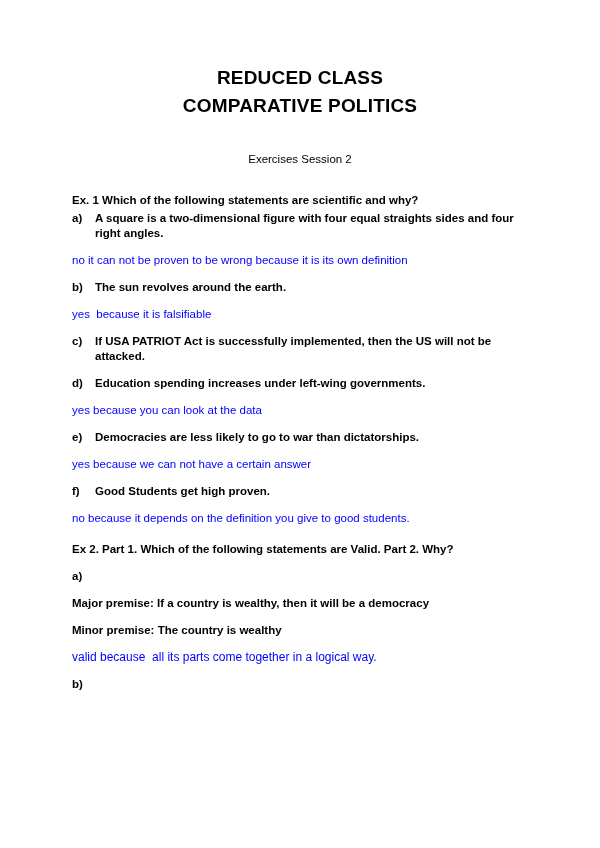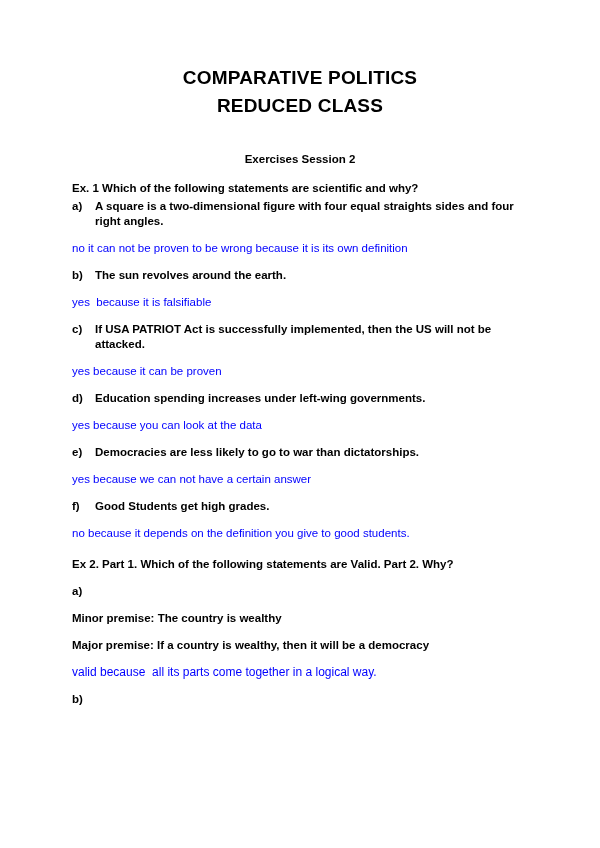--- a/index.html
+++ b/index.html
@@ -22,23 +22,23 @@
     text-align: center;
     font-size: 19px;
     font-weight: bold;
     line-height: 28px;
     letter-spacing: 0.2px;
     margin-bottom: 32px;
   }
   .section-heading {
     text-align: center;
     font-size: 11.5px;
-    font-weight: bold;
+    font-weight: normal;
     line-height: 15px;
-    margin: 0 0 14px 0;
+    margin: 0 0 26px 0;
   }
   .para {
     font-size: 11.5px;
     font-weight: bold;
     line-height: 15px;
     margin: 0 0 12px 0;
   }
   .item {
     display: flex;
     align-items: flex-start;
@@ -70,22 +70,22 @@
     margin: 0 0 12px 0;
     white-space: pre-wrap;
   }
 </style>
 </head>
 <body>
 
 <div class="page">
 
   <div class="doc-title">
+    <div>REDUCED CLASS</div>
     <div>COMPARATIVE POLITICS</div>
-    <div>REDUCED CLASS</div>
   </div>
 
   <div class="section-heading">Exercises Session 2</div>
 
   <div class="para ex1-heading">Ex. 1 Which of the following statements are scientific and why?</div>
 
   <div class="item">
     <span class="item-label">a)</span>
     <span class="item-stmt">A square is a two-dimensional figure with four equal straights sides and four right angles.</span>
   </div>
@@ -94,42 +94,41 @@
   <div class="item">
     <span class="item-label">b)</span>
     <span class="item-stmt">The sun revolves around the earth.</span>
   </div>
   <div class="answer">yes  because it is falsifiable</div>
 
   <div class="item">
     <span class="item-label">c)</span>
     <span class="item-stmt">If USA PATRIOT Act is successfully implemented, then the US will not be attacked.</span>
   </div>
-  <div class="answer">yes because it can be proven</div>
 
   <div class="item">
     <span class="item-label">d)</span>
     <span class="item-stmt">Education spending increases under left-wing governments.</span>
   </div>
   <div class="answer">yes because you can look at the data</div>
 
   <div class="item">
     <span class="item-label">e)</span>
     <span class="item-stmt">Democracies are less likely to go to war than dictatorships.</span>
   </div>
   <div class="answer">yes because we can not have a certain answer</div>
 
   <div class="item">
     <span class="item-label">f)</span>
-    <span class="item-stmt">Good Students get high grades.</span>
+    <span class="item-stmt">Good Students get high proven.</span>
   </div>
   <div class="answer">no because it depends on the definition you give to good students.</div>
 
   <div class="ex2-section">
     <div class="para">Ex 2. Part 1. Which of the following statements are Valid. Part 2. Why?</div>
     <div class="para">a)</div>
+    <div class="para">Major premise: If a country is wealthy, then it will be a democracy</div>
     <div class="para">Minor premise: The country is wealthy</div>
-    <div class="para">Major premise: If a country is wealthy, then it will be a democracy</div>
     <div class="ex2-answer">valid because  all its parts come together in a logical way.</div>
     <div class="para">b)</div>
   </div>
 
 </div>
 
 </body></html>

